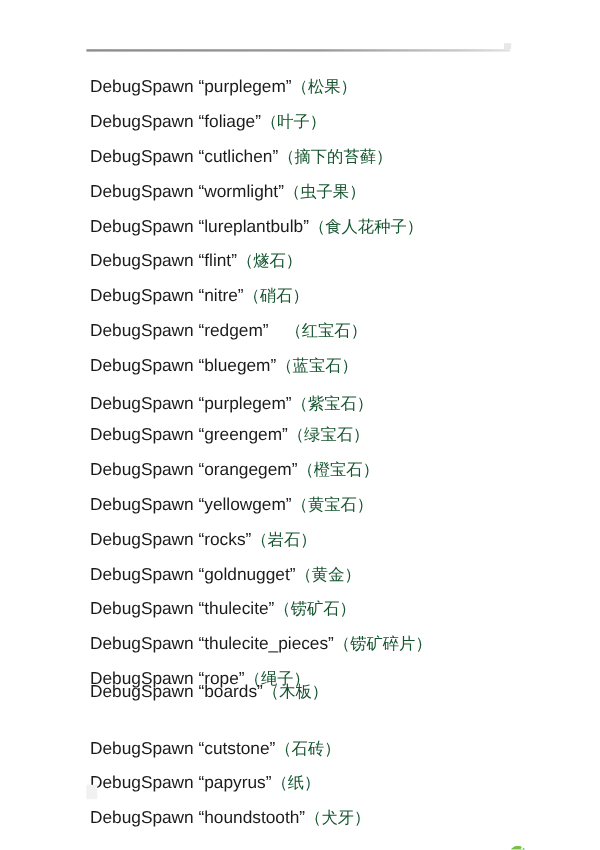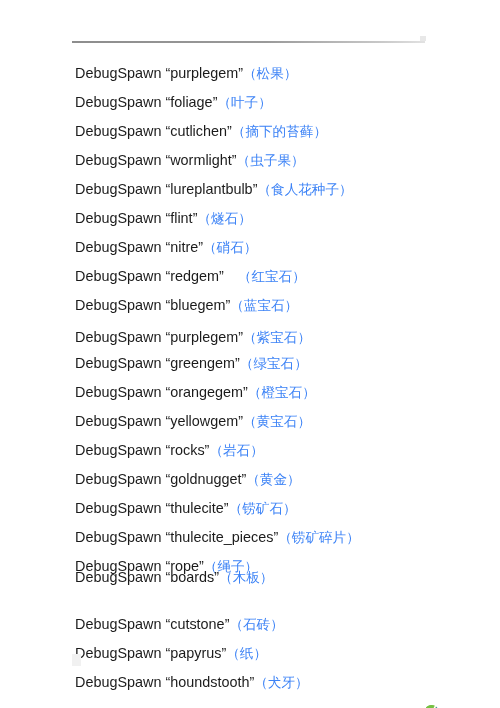--- a/index.html
+++ b/index.html
@@ -73,21 +73,21 @@
   }
   .cmd-id {
     font-family: "Liberation Sans", "DejaVu Sans", sans-serif;
     color: #1b1b1b;
   }
   .cmd-quote {
     color: #1b1b1b;
   }
   .cmd-cn {
     font-family: Liberation Mono, monospace;
-    color: #3b82f6;
+    color: #14532d;
     font-size: 13.6px;
   }
   .gap-wide { display: inline-block; width: 14px; }
 
   
   .artifact {
     position: absolute;
     background: #f4f4f4;
   }
   #artifact-bottom-left {

